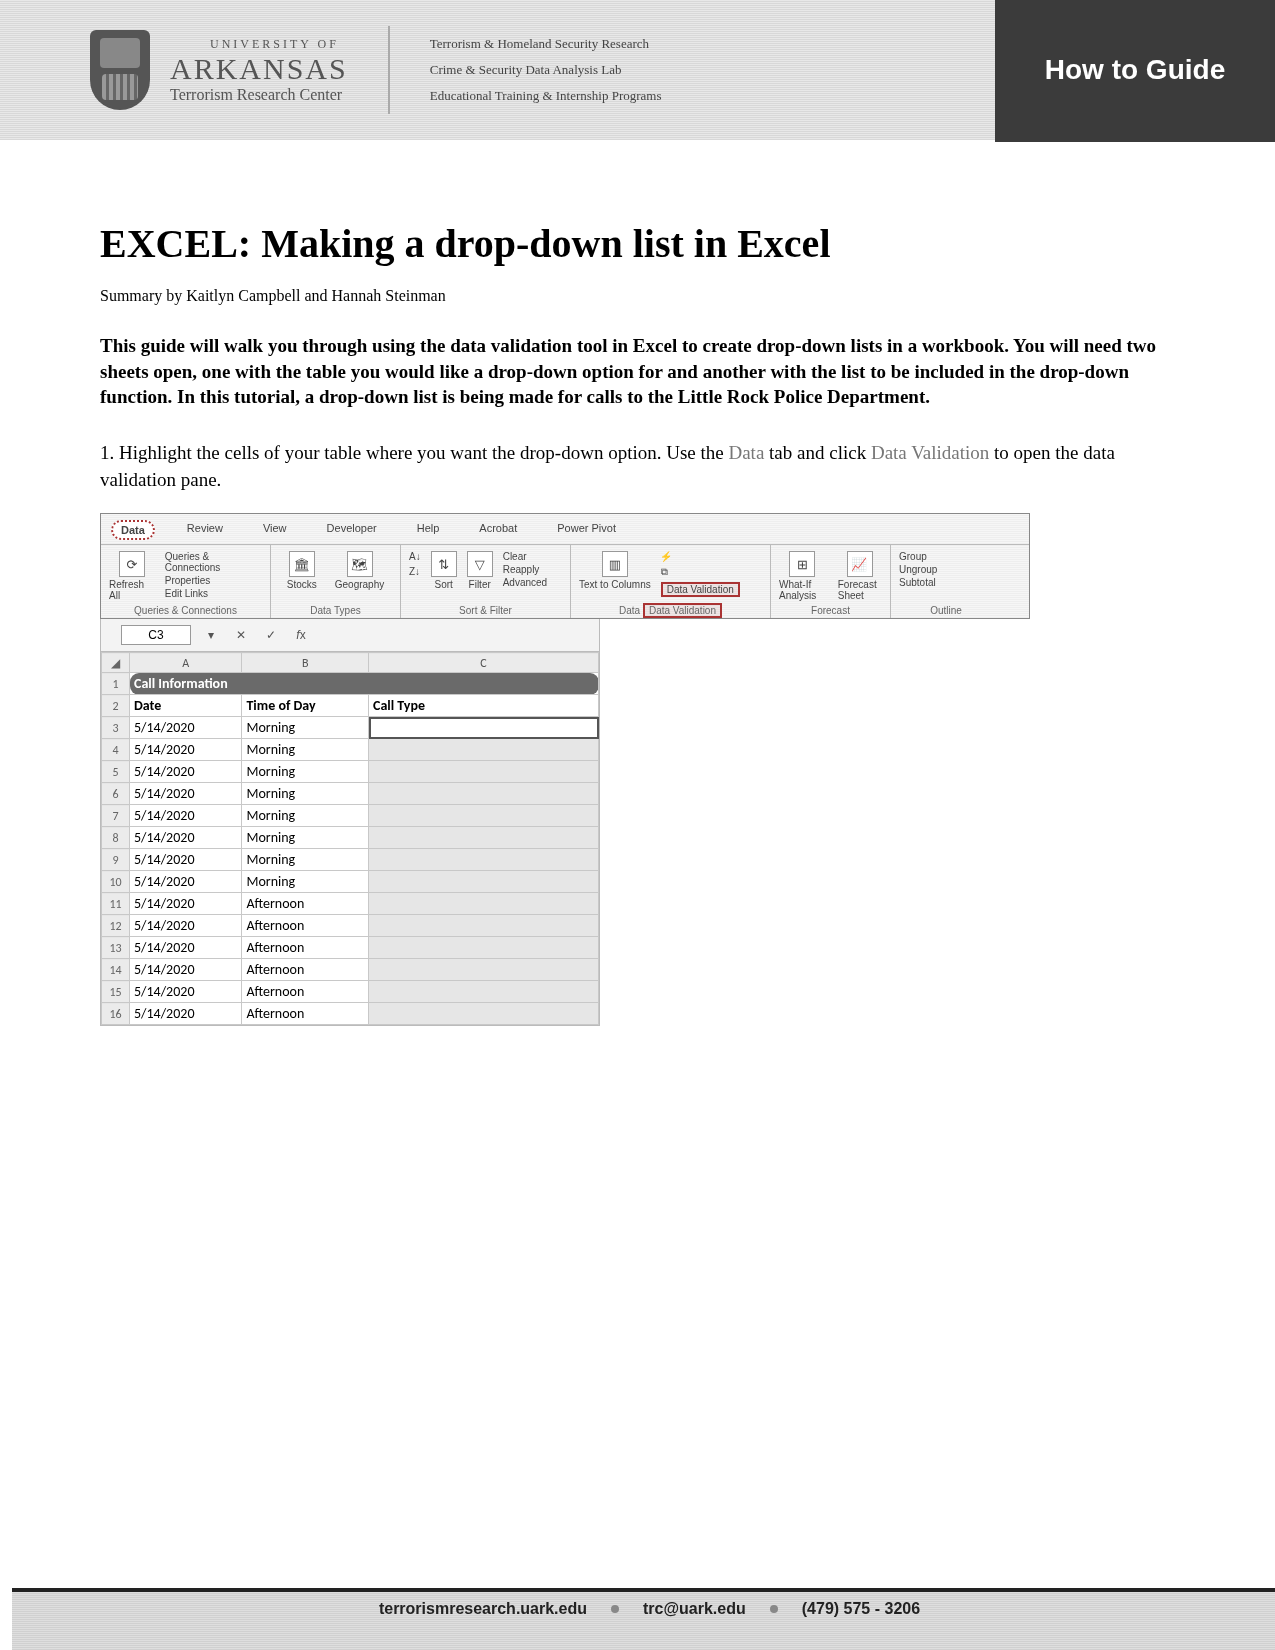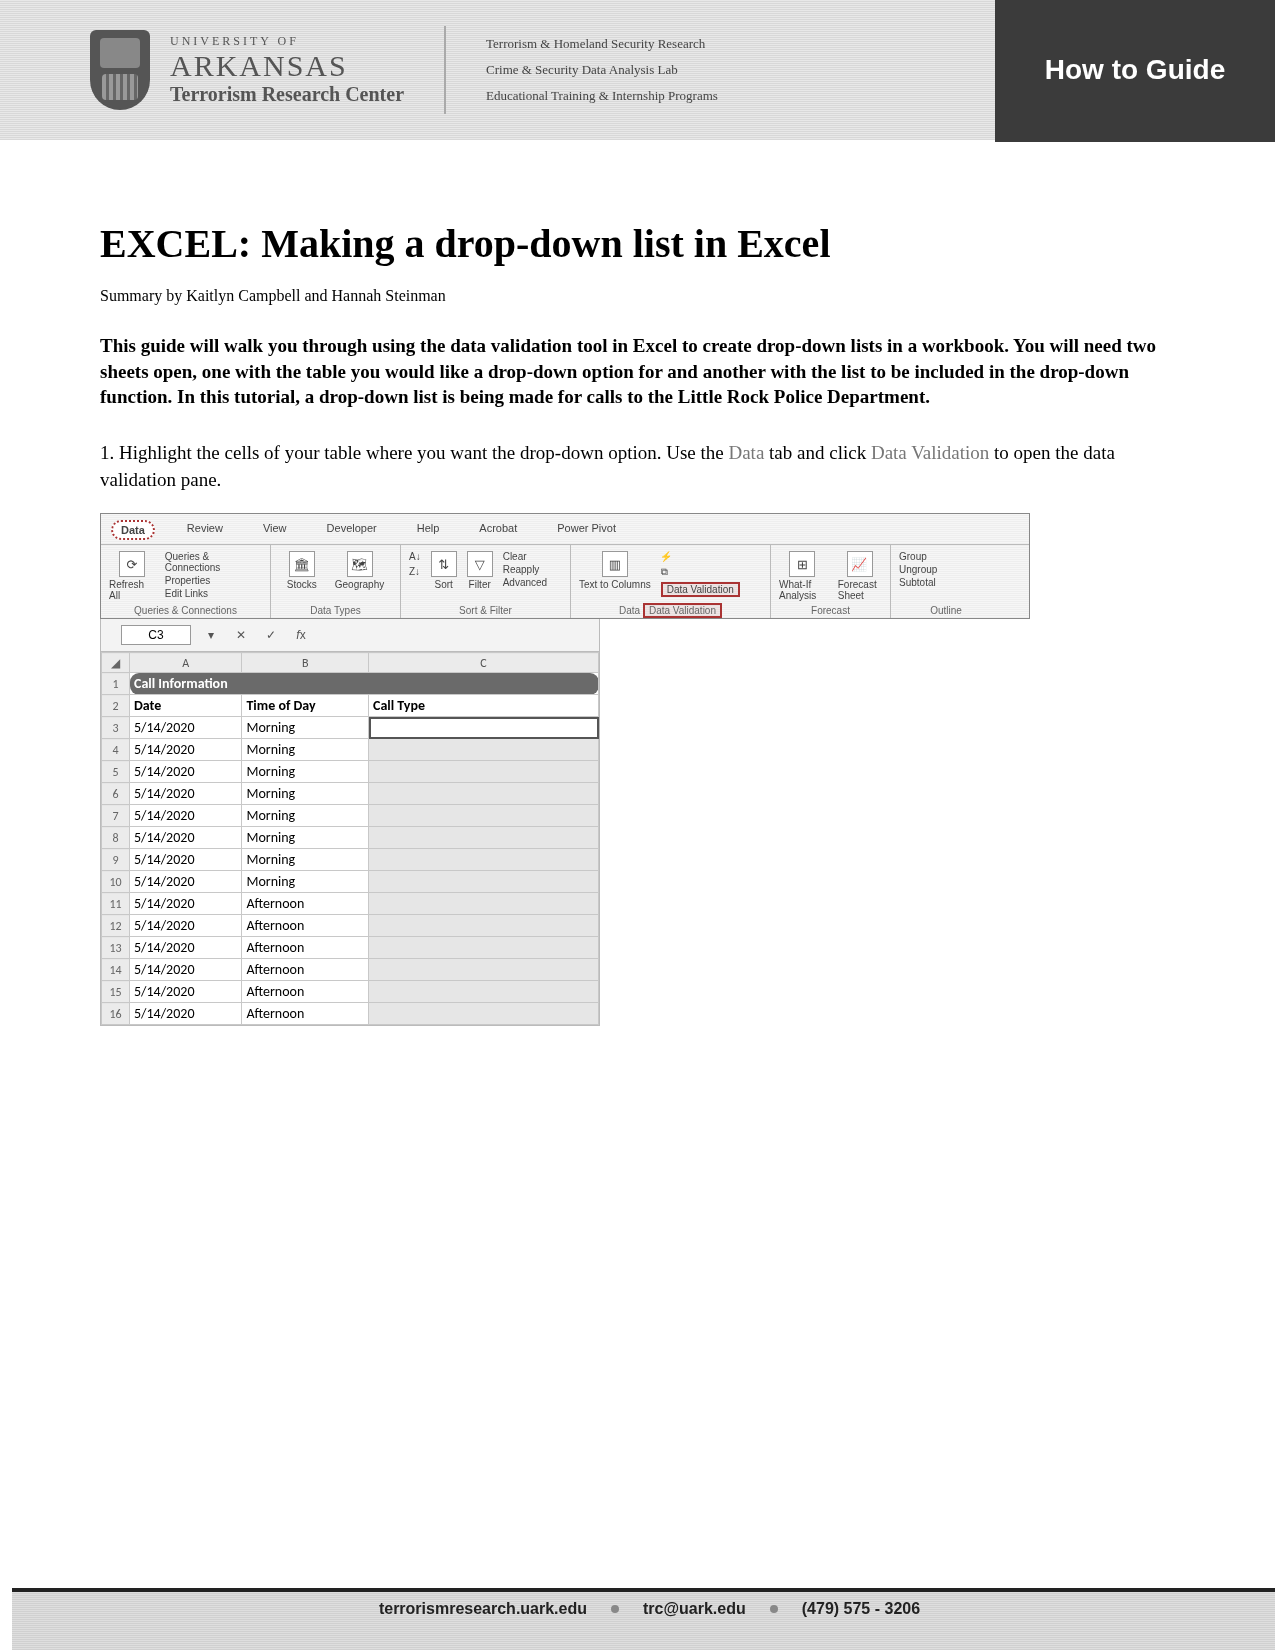--- a/index.html
+++ b/index.html
@@ -31,23 +31,23 @@
   .logo::before{
     content:""; position:absolute; top:8px; left:10px; right:10px; height:30px;
     background:#888; border-radius:4px;
   }
   .logo::after{
     content:""; position:absolute; bottom:10px; left:12px; right:12px; height:26px;
     background:repeating-linear-gradient(90deg,#999 0 4px,#666 4px 7px);
     border-radius:4px;
   }
   .uark-block{ color:#555;}
-  .uark-top{ font-size:12px; letter-spacing:3px; font-family:Georgia,serif;}
+  .uark-top{ font-size:12px; letter-spacing:3px; font-family:Georgia,serif;margin-left:40px;}
   .uark-big{ font-size:30px; letter-spacing:2px; font-family:Georgia,serif;}
-  .uark-sub{ font-size:20px; font-weight:bold; margin-top:0;}
+  .uark-sub{ font-size:16px; font-weight:normal; margin-top:0;}
   .divider-v{ width:2px; height:88px; background:#aaa; margin:0 20px;}
   .hdr-lines{ color:#444; font-size:13px; line-height:2.0;}
   .hdr-badge{
     margin-left:auto;
     width:280px; height:144px;
     background:#3b3b3b;
     display:flex; align-items:center; justify-content:center;
     color:#fff; font-family:Arial,Helvetica,sans-serif;
     font-weight:bold; font-size:28px;
   }

